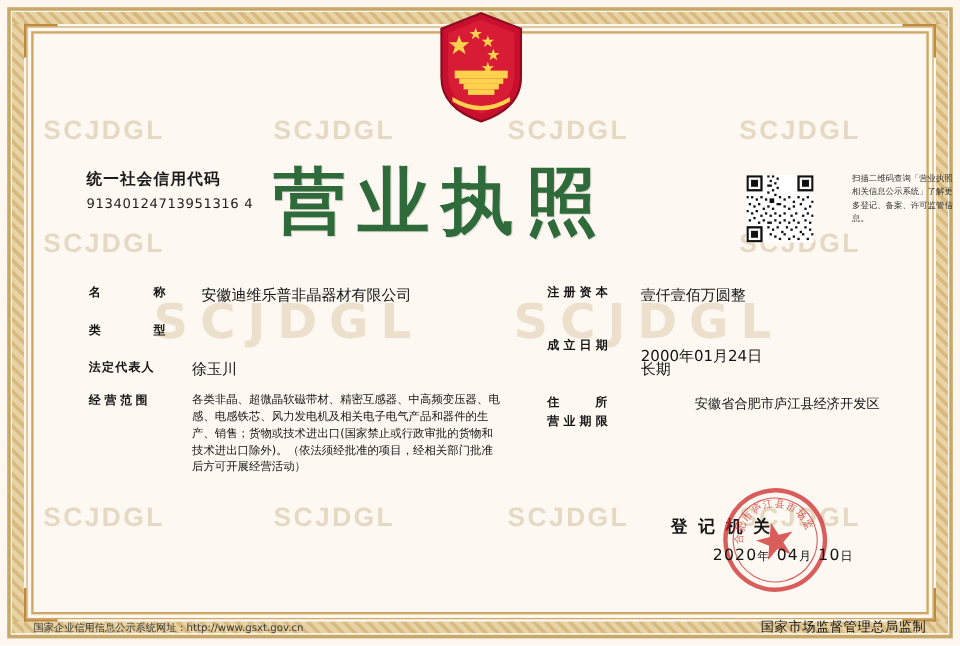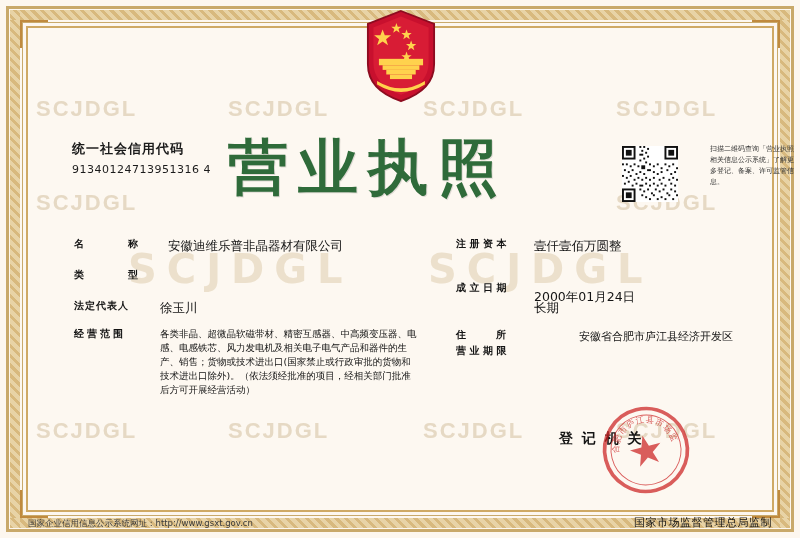--- a/index.html
+++ b/index.html
@@ -400,17 +400,22 @@
   <svg class="seal" viewBox="0 0 100 100">
     <circle cx="50" cy="50" r="45" fill="none" stroke="#cc2222" stroke-width="4"></circle>
     <circle cx="50" cy="50" r="38" fill="none" stroke="#cc2222" stroke-width="1"></circle>
     <polygon points="50,34 54.2,46.2 67,46.2 56.6,53.8 60.6,66 50,58.4 39.4,66 43.4,53.8 33,46.2 45.8,46.2" fill="#cc2222"></polygon>
     <path id="sealArc" d="M 20,50 A 30,30 0 0 1 80,50" fill="none"></path>
     <text font-size="9" fill="#cc2222" font-family="DejaVu Sans, sans-serif" letter-spacing="1">
       <textPath href="#sealArc" startOffset="4%">合肥市庐江县市场监督管理局</textPath>
     </text>
   </svg>
 
+  <div class="date-line">
+    <span class="num">2020</span><span class="cn">年</span>
+    <span class="num">04</span><span class="cn">月</span>
+    <span class="num">10</span><span class="cn">日</span>
+  </div>
 
   <div class="footer-left">国家企业信用信息公示系统网址：http://www.gsxt.gov.cn</div>
   <div class="footer-right">国家市场监督管理总局监制</div>
 
 </div>
 
 </body></html>

